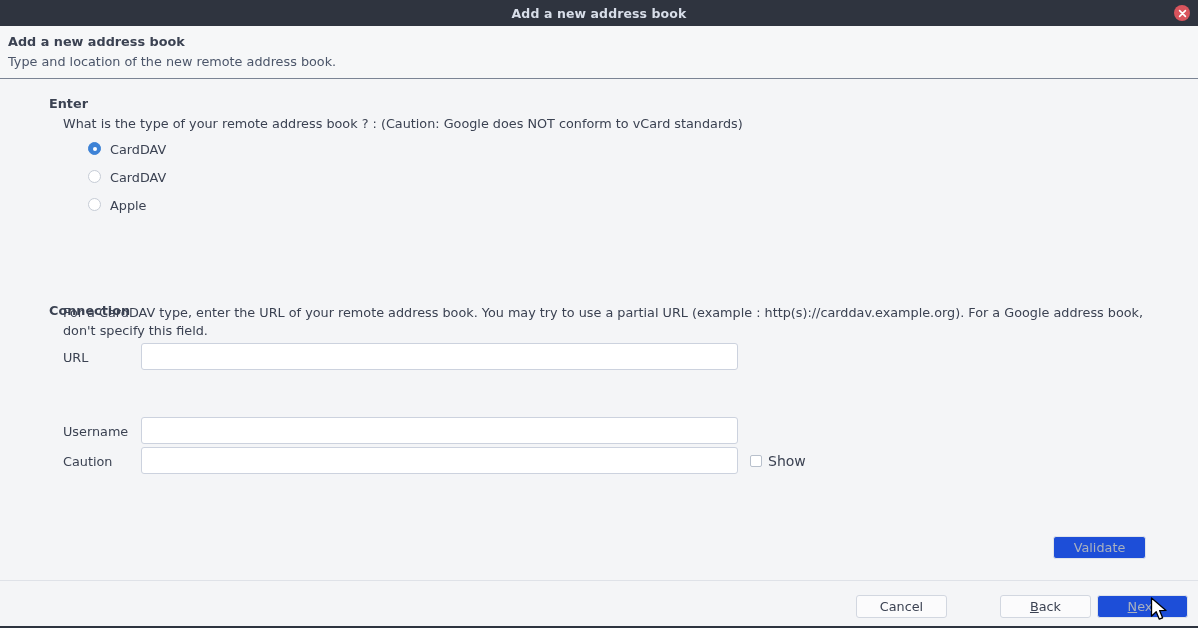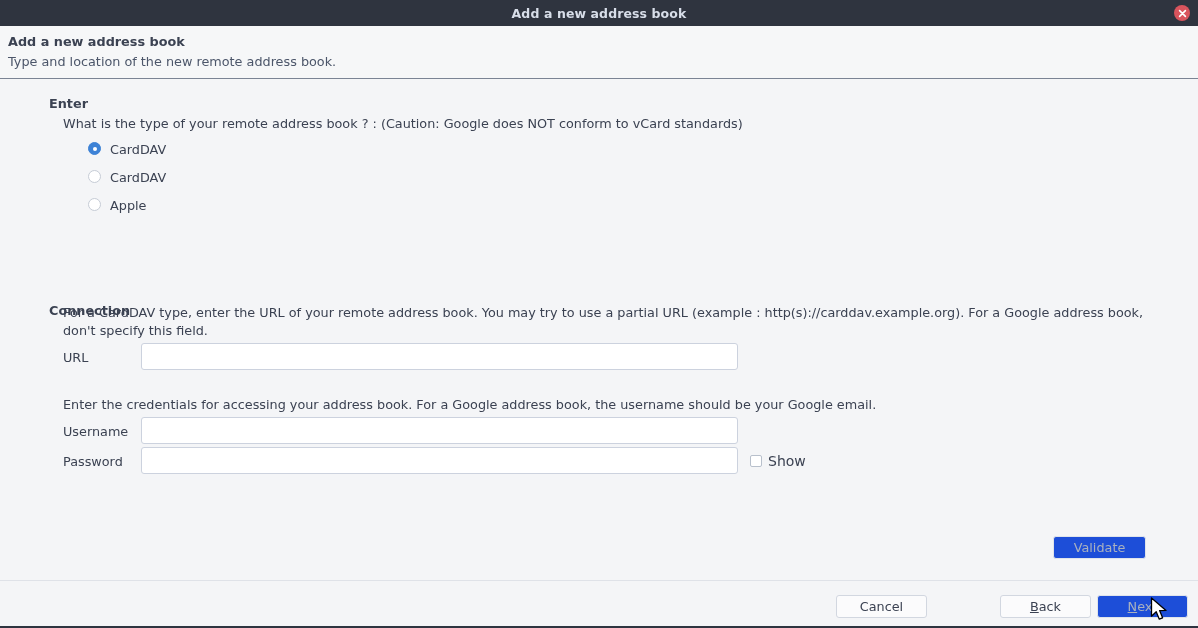--- a/index.html
+++ b/index.html
@@ -204,41 +204,40 @@
       <span class="radio-label">Apple</span>
     </div>
 
     <div class="group-title" style="left:49px; top:224px;text-align:right;">Connection</div>
 
     <div class="desc" style="left:63px; top:225px; width:1086px;">For a CardDAV type, enter the URL of your remote address book. You may try to use a partial URL (example : http(s)://carddav.example.org). For a Google address book, don't specify this field.</div>
 
     <div class="field-label" style="left:63px; top:271px;">URL</div>
     <input class="tinput" style="left: 141px; top: 264px; width: 597px; height: 27px;" type="text" placeholder="">
 
-    <div class="desc" style="left:63px; top:317px; width:1086px;">Enter the credentials for accessing your address book. For a Google address book, the username should be your Google email.</div>
 
     <div class="field-label" style="left:63px; top:345px;">Username</div>
     <input class="tinput" style="left: 141px; top: 338px; width: 597px; height: 27px;" type="text" placeholder="">
 
-    <div class="field-label" style="left:63px; top:375px;">Password</div>
+    <div class="field-label" style="left:63px; top:375px;">Caution</div>
     <input class="tinput" style="left: 141px; top: 368px; width: 597px; height: 27px;" type="password" placeholder="">
 
     <div id="show-row" style="left:750px; top:374px;">
       <span id="show-box"></span>
       <span id="show-label">Show</span>
     </div>
 
     <div class="btn disabled" style="left:1053px; top:457px; width:93px; height:23px;">
       <span>Validate</span>
     </div>
 
   </div>
 
   <div id="footer">
-    <div class="btn" style="left:836px; top:14px; width:91px; height:23px;">
+    <div class="btn" style="left:856px; top:14px; width:91px; height:23px;">
       <span>Cancel</span>
     </div>
 
     <div class="btn" style="left:1000px; top:14px; width:91px; height:23px;">
       <span><span class="mn">B</span><span>ack</span></span>
     </div>
 
     <div class="btn disabled" style="left:1097px; top:14px; width:91px; height:23px;">
       <span><span class="mn">N</span><span>ext</span></span>
     </div>

